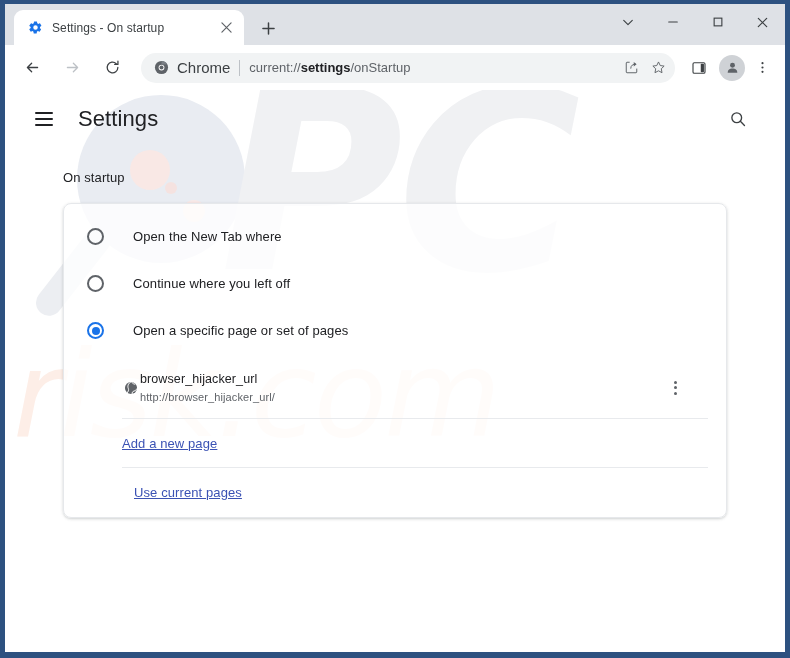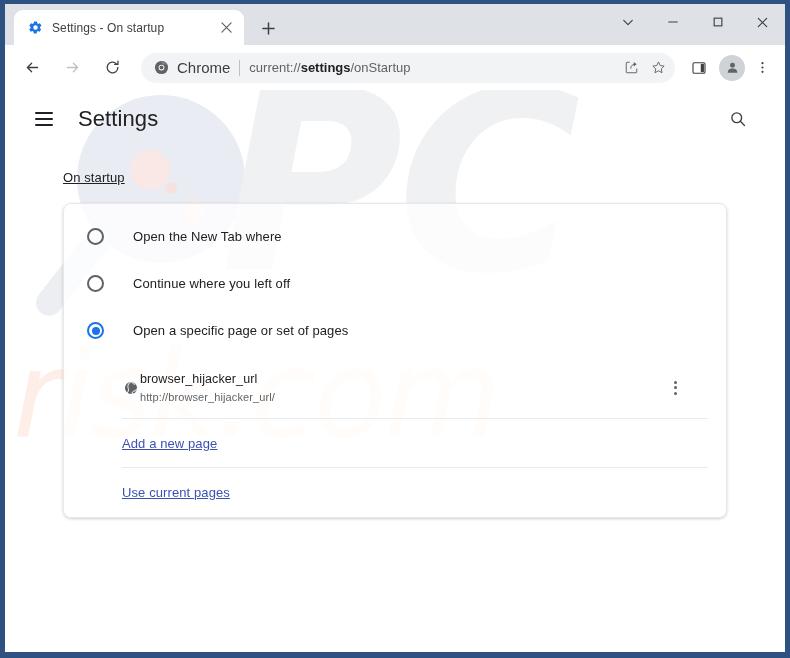--- a/index.html
+++ b/index.html
@@ -292,21 +292,20 @@
   .settings-body {
     position: relative;
     z-index: 2;
     padding: 22px 58px 0 58px;
   }
   .section-label {
     font-size: 13px;
     color: #202124;
     margin-bottom: 18px;
     letter-spacing: .1px;
-    text-decoration: underline;
   }
   .card {
     background: rgba(255,255,255,0.80);
     border: 1px solid #e6e8eb;
     border-radius: 8px;
     box-shadow: 0 1px 2px rgba(60,64,67,0.15), 0 1px 3px 1px rgba(60,64,67,0.07);
     padding: 0;
   }
 
   .radio-row {
@@ -386,20 +385,21 @@
     background: #5f6368;
     border-radius: 50%;
   }
 
   .link-row {
     display: flex;
     align-items: center;
     height: 49px;
     padding-left: 58px;
     padding-right: 18px;
+    margin-left: 12px;
   }
   .link-row.bordered { border-bottom: 1px solid #e8eaed; margin-left: 58px; padding-left: 0; margin-right: 18px; padding-right: 0;}
   .settings-link {
     font-size: 13px;
     color: #3b52b4;
     text-decoration: underline;
     letter-spacing: .1px;
     cursor: pointer;
   }
 </style>

